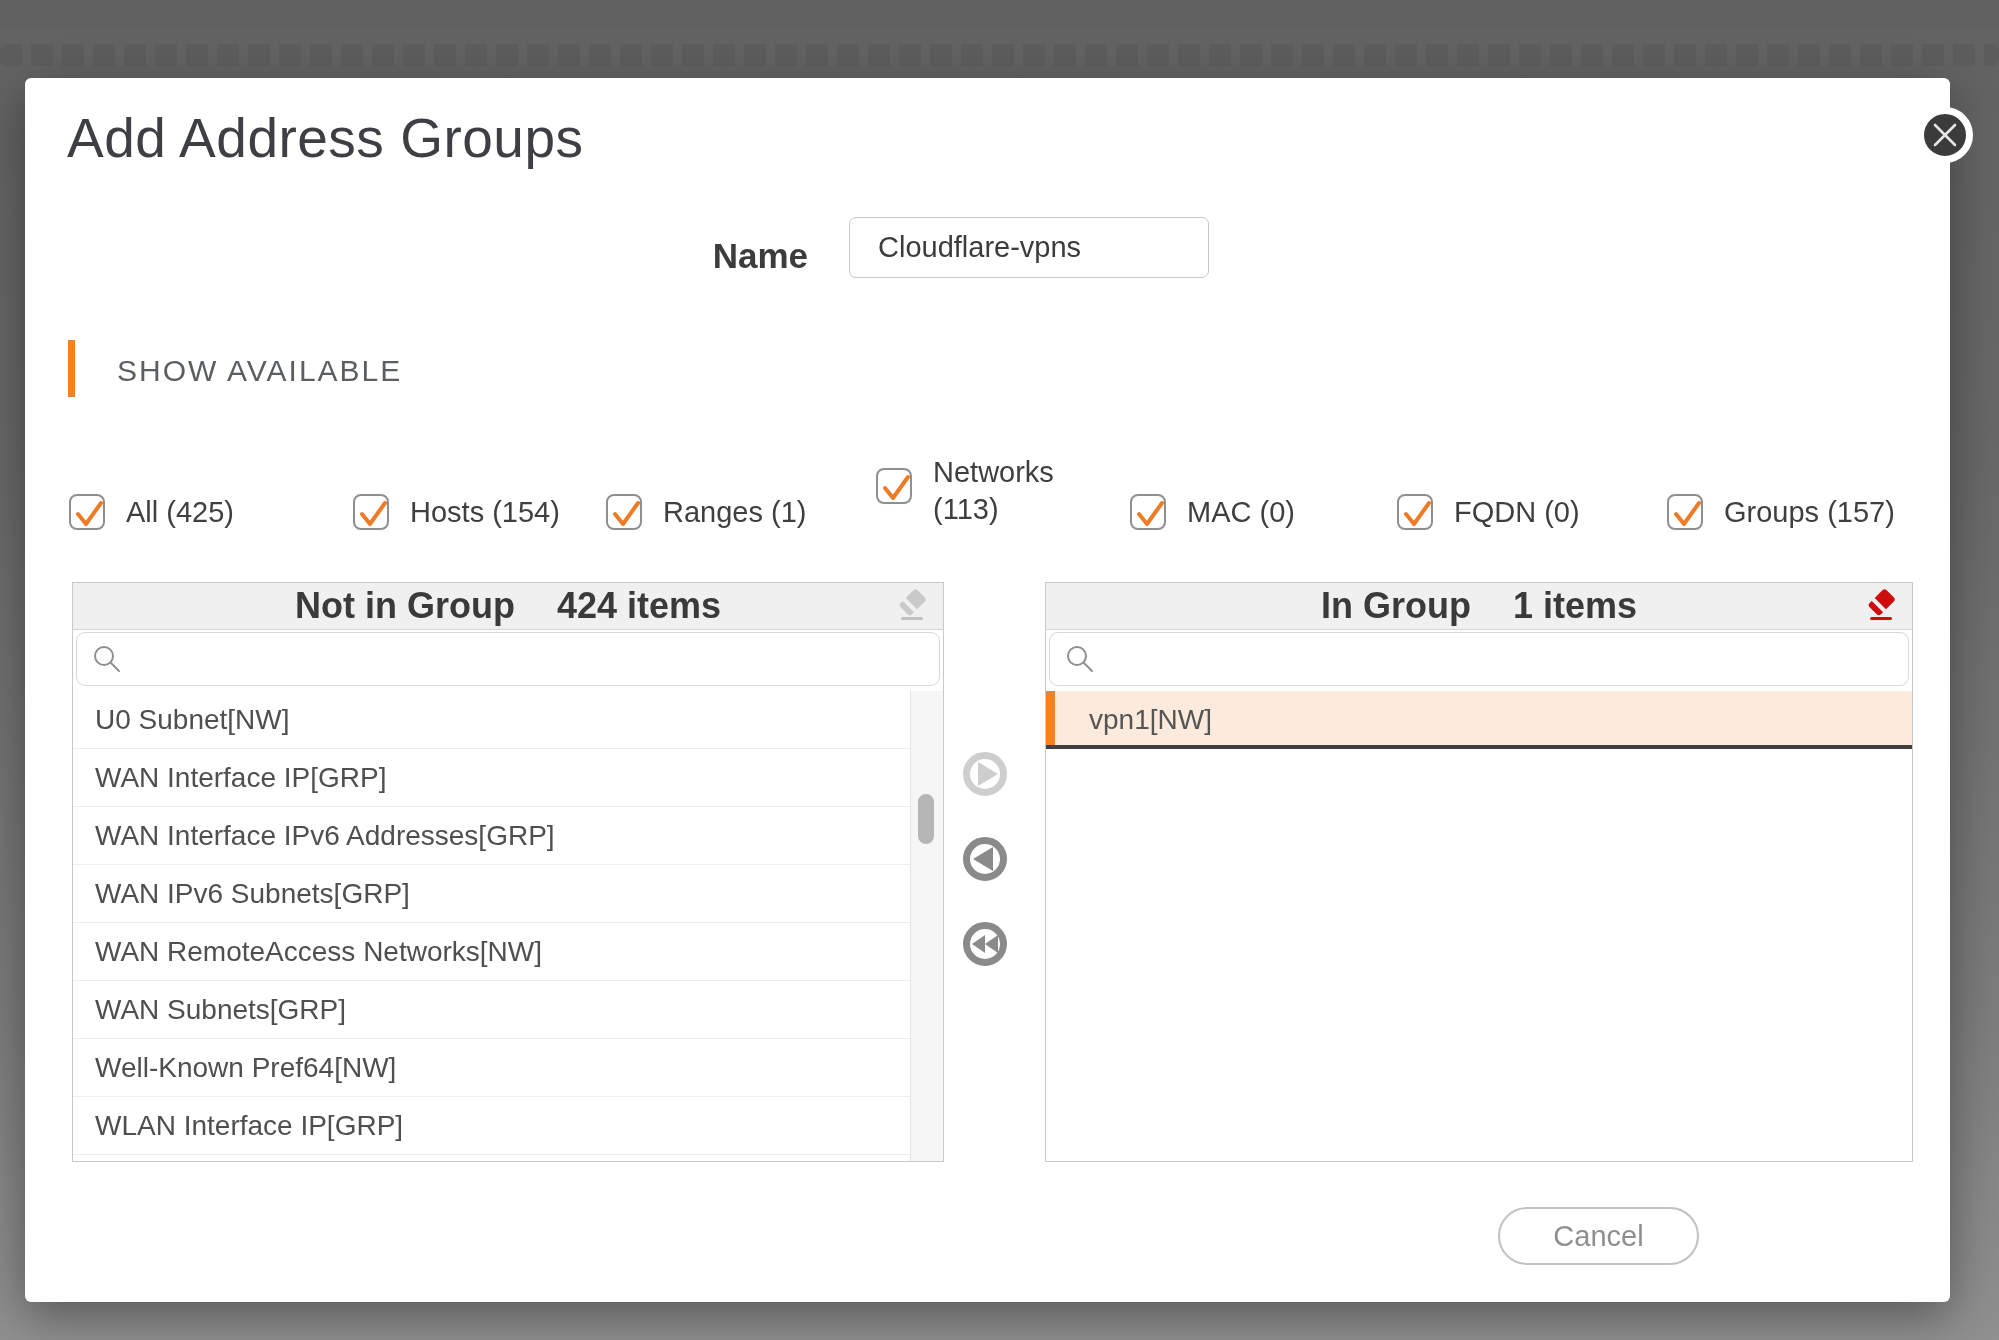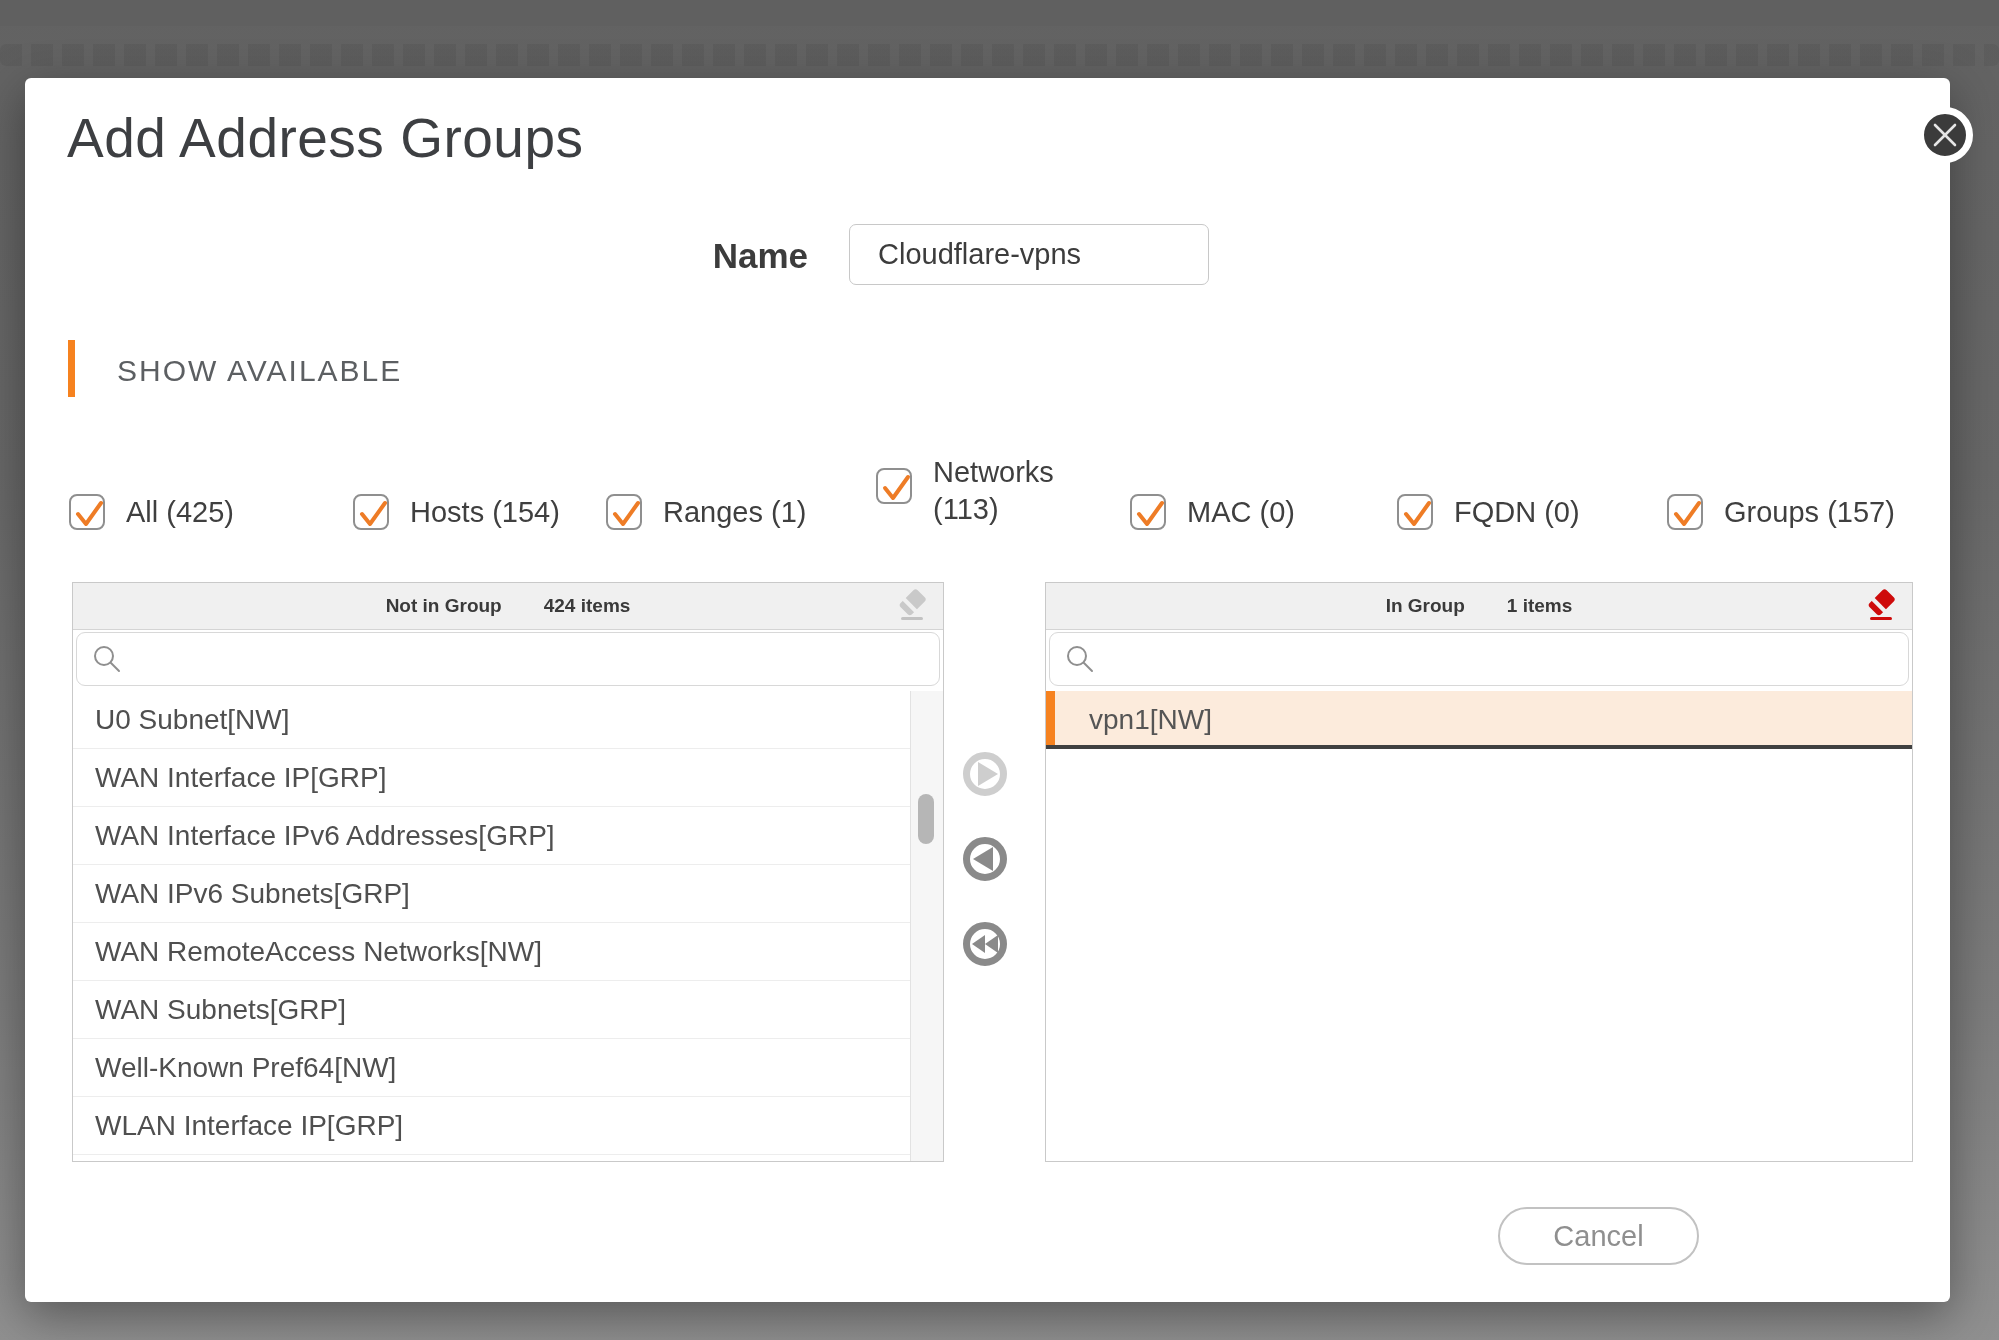--- a/index.html
+++ b/index.html
@@ -12,39 +12,39 @@
   .backdrop-tabs{position:absolute;left:0;right:0;top:44px;height:22px;
     background:repeating-linear-gradient(90deg,#565656 0 22px,rgba(0,0,0,0) 22px 31px);opacity:.45;border-radius:6px;}
   .modal{
     position:absolute;left:25px;top:78px;width:1925px;height:1224px;
     background:#ffffff;border-radius:6px;box-shadow:0 14px 48px rgba(0,0,0,.38);
   }
   .title{position:absolute;left:42px;top:28px;font-size:55px;font-weight:500;color:#3d3f42;letter-spacing:.5px;}
   .close-btn{position:absolute;left:1892px;top:29px;width:56px;height:56px;border-radius:50%;
     background:#3b3b3b;border:7px solid #ffffff;padding:0;cursor:pointer;display:flex;align-items:center;justify-content:center;}
   .name-label{position:absolute;left:600px;top:161px;width:183px;text-align:right;font-size:35px;font-weight:bold;color:#3c3c3c;line-height:34px;}
-  .name-input{position:absolute;left:824px;top:146px;width:360px;height:61px;box-sizing:border-box;
+  .name-input{position:absolute;left:824px;top:139px;width:360px;height:61px;box-sizing:border-box;
     border:1px solid #c8c8c8;border-radius:7px;padding:0 0 0 28px;font-size:29px;color:#3c3c3c;outline:none;
     font-family:"Liberation Sans", sans-serif;}
   .section-bar{position:absolute;left:43px;top:262px;width:7px;height:57px;background:#F6821F;}
   .section-label{position:absolute;left:92px;top:276px;font-size:30px;color:#5c5f62;letter-spacing:2px;}
   
   .filter{position:absolute;top:416px;display:flex;align-items:flex-start;}
   .filter.f-networks{top:390px;}
   .cb{position:relative;width:36px;height:36px;border:2px solid #8f8f8f;border-radius:8px;background:#fff;
       box-sizing:border-box;flex:0 0 auto;cursor:pointer;}
   .cb svg{position:absolute;left:-1px;top:-2px;overflow:visible;}
   .flabel{margin-left:21px;font-size:29px;color:#3f3f3f;line-height:36px;}
   .flabel.wrap{max-width:150px;margin-top:-14px;line-height:37px;}
   
   .panel{position:absolute;top:504px;background:#fff;border:1px solid #c9c9c9;box-sizing:border-box;}
   .panel-left{left:47px;width:872px;height:580px;}
   .panel-right{left:1020px;width:868px;height:580px;}
   .panel-header{position:relative;height:46px;background:#f0f0f0;border-bottom:1px solid #d4d4d4;
-    display:flex;align-items:center;justify-content:center;gap:42px;font-size:19px;font-weight:bold;color:#3a3a3a;}
+    display:flex;align-items:center;justify-content:center;gap:42px;font-size:36px;font-weight:bold;color:#3a3a3a;}
   .eraser-btn{position:absolute;right:13px;top:5px;width:36px;height:36px;background:transparent;border:none;padding:0;cursor:pointer;}
   .search-wrap{position:absolute;left:3px;right:3px;top:49px;height:54px;background:#fff;
     border:1px solid #d8d8d8;border-radius:9px;box-sizing:border-box;}
   .search-wrap svg{position:absolute;left:14px;top:10px;}
   .search-input{width:100%;height:100%;border:none;background:transparent;outline:none;
     padding:0 0 0 56px;box-sizing:border-box;font-size:28px;color:#444;font-family:"Liberation Sans", sans-serif;}
   .rows{position:absolute;left:0;right:0;top:108px;bottom:0;overflow:hidden;}
   .panel-left .rows{right:32px;}
   .row{height:58px;line-height:57px;box-sizing:border-box;border-bottom:1px solid #ededed;
     padding-left:22px;font-size:28px;color:#4f4f4f;white-space:nowrap;cursor:pointer;}

